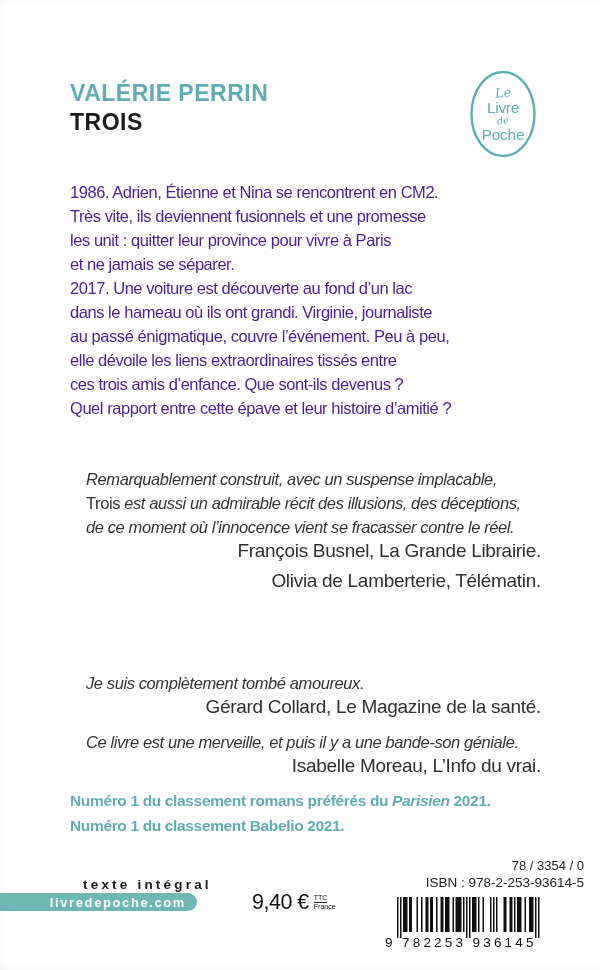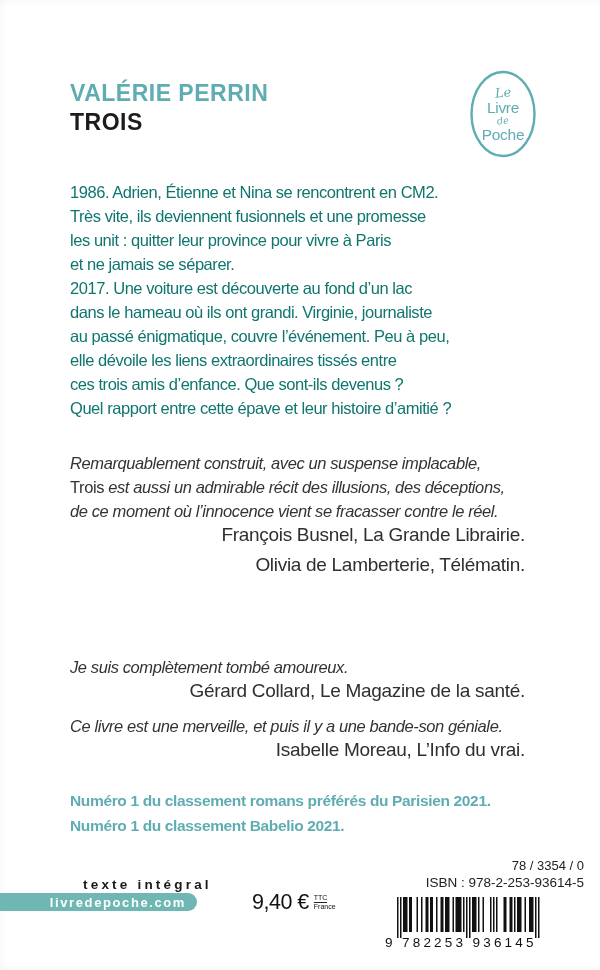--- a/index.html
+++ b/index.html
@@ -25,34 +25,34 @@
     display:flex; flex-direction:column; align-items:center; justify-content:center;
     color:var(--teal); line-height:1;
   }
   .logo-script { font-family:"DejaVu Serif", serif; font-style:italic; font-size:13px; margin-bottom:1px; transform:rotate(-6deg); }
   .logo-script.small { font-size:9.5px; margin:1px 0; }
   .logo-sans { font-size:15.5px; letter-spacing:-.3px; }
   
   .synopsis {
     position:absolute; left:70px; top:180px; width:470px;
     font-size:16.5px; line-height:24px; letter-spacing:-.45px;
-    white-space:pre; color:#0f766e;
+    white-space:pre; color:#4c1d95;
   }
-  .quote { position:absolute; left:70px; width:455px; margin:0; }
+  .quote { position:absolute; left:70px; width:455px; margin:16px; }
   .quote-text { font-style:italic; font-size:16.5px; line-height:24px; letter-spacing:-.4px; white-space:pre; color:#333; }
   .quote-text .roman { font-style:normal; }
   .attribution { font-size:19px; line-height:24px; letter-spacing:-.3px; text-align:right; color:#2f2f2f; }
   .q1 { top:451px; } .q2 { top:553px; } .q3 { top:655px; } .q4 { top:714px; }
   
   .awards {
     position:absolute; left:70px; top:788px; width:470px;
     font-size:15.5px; font-weight:bold; line-height:25px; letter-spacing:-.35px;
     color:var(--teal); white-space:pre;
   }
-  .awards .ital { }
+  .awards .ital { font-style:italic; }
   
   .texte-integral {
     position:absolute; left:83px; top:877px;
     font-size:13.5px; font-weight:bold; letter-spacing:3.2px; color:#1a1a1a;
   }
   .site-pill {
     position:absolute; left:0; top:893px; width:197px; height:18px;
     background:var(--pill); border-radius:0 9px 9px 0;
     text-align:right; line-height:18px; padding-right:11px; box-sizing:border-box;
   }

